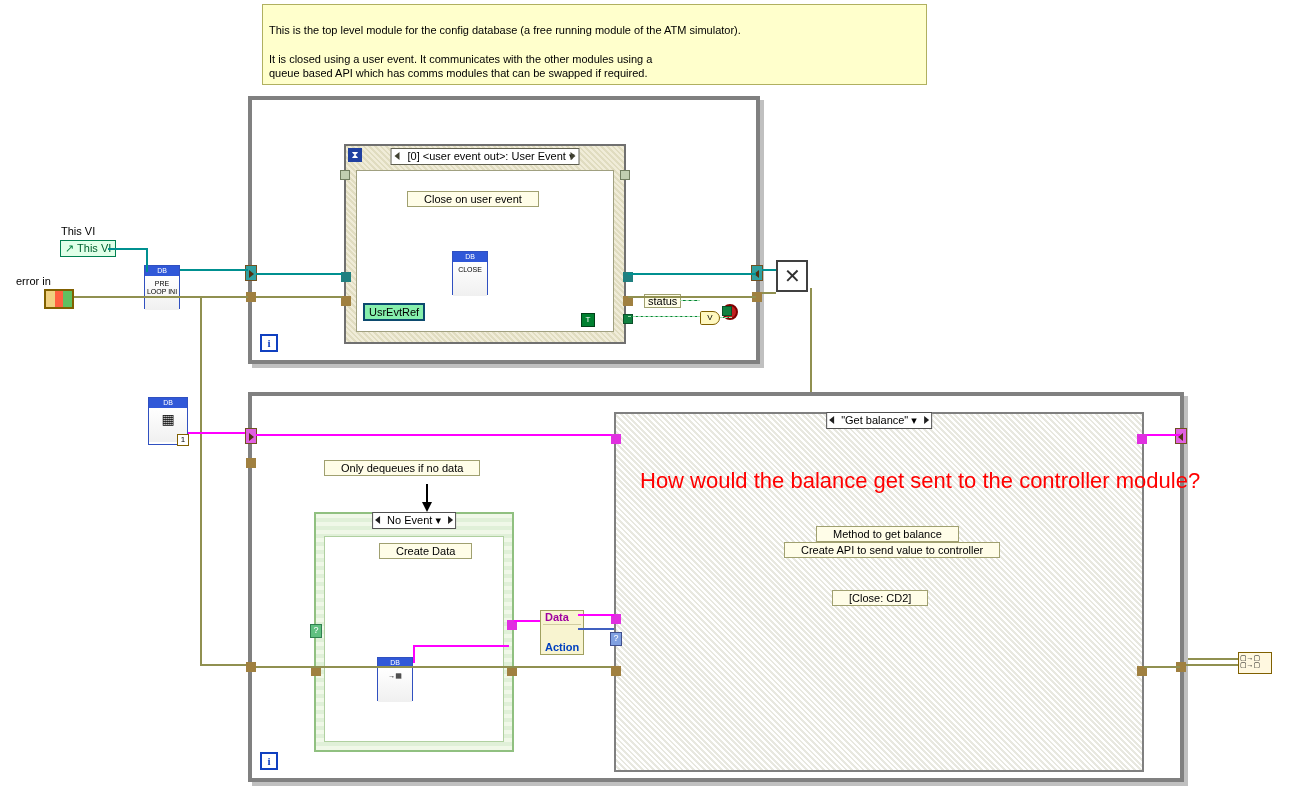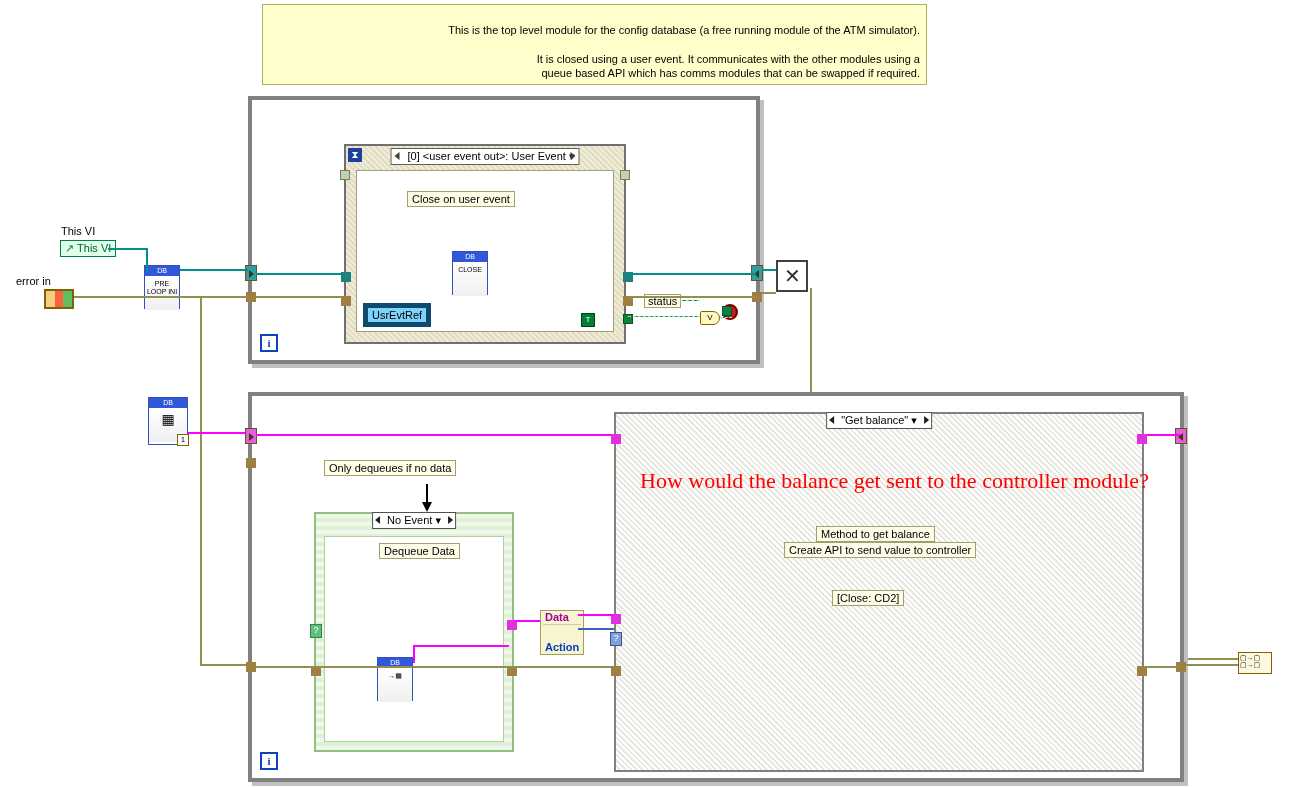--- a/index.html
+++ b/index.html
@@ -14,21 +14,20 @@
     position: relative;
     overflow: hidden;
   }
   .comment-box {
     position: absolute;
     background: #ffffcc;
     border: 1px solid #b0b060;
     padding: 4px 6px;
     line-height: 1.3;
     white-space: pre-line;
-    text-align: right;
   }
   .annotation-red {
     position: absolute;
     color: #ff0000;
     font-size: 22px;
     font-family: Arial, sans-serif;
   }
   .while-loop {
     position: absolute;
     border: 4px solid #808080;
@@ -155,21 +154,21 @@
     color: #000;
     font-size: 7px;
     text-align: center;
     padding-top: 4px;
     line-height: 1.1;
   }
   .free-label {
     position: absolute;
     background: #fffde8;
     border: 1px solid #a0a070;
-    padding: 1px 4px;
+    padding: 1px 16px;
     white-space: nowrap;
   }
   .node-label {
     position: absolute;
     padding: 0;
     white-space: nowrap;
   }
   .unbundle {
     position: absolute;
     background: #f8f4d0;
@@ -239,22 +238,22 @@
     color: #006030;
   }
   .error-term {
     position: absolute;
     width: 30px; height: 20px;
     border: 2px solid #806000;
     background: linear-gradient(90deg, #f0d080 33%, #ff6040 33%, #ff6040 66%, #60c060 66%);
   }
   .usr-evt-ref {
     position: absolute;
-    border: 5px solid #0c4a6e;
-    background: #7dd3fc;
+    border: 2px solid #0c4a6e;
+    background: #86efac;
     padding: 1px 4px;
   }
   .big-close-icon {
     position: absolute;
     width: 32px; height: 32px;
     background: #fff;
     border: 2px solid #404040;
   }
   .big-close-icon::before {
     content: "✕";
@@ -399,21 +398,21 @@
 
   <div class="tunnel sr" style="right:-7px; top:32px; background:#e060e0; transform:scaleX(-1);"></div>
   <div class="tunnel" style="right:-6px; top:266px;"></div>
 
   <div class="free-label" style="left:72px; top:64px;">Only dequeues if no data</div>
   <div class="arrow-down" style="left:170px; top:106px;"></div>
 
   <div class="case-structure greenish" style="left:62px; top:116px; width:200px; height:240px;">
     <div class="case-header">No Event ▾</div>
     <div class="case-inner-white">
-      <div class="free-label" style="left:54px; top:6px;">Dequeue Data</div>
+      <div class="free-label" style="left:54px; top:6px;">Create Data</div>
 
       <div class="subvi-db" style="left:52px; top:120px;">
         <div class="hdr">DB</div>
         <div class="body">→▦</div>
       </div>
 
       <div class="wire h pink" style="left:88px; top:108px; width:96px;"></div>
       <div class="wire v pink" style="left:88px; top:108px; height:18px;"></div>
     </div>
 
@@ -450,21 +449,21 @@
     <div class="tunnel" style="right:-5px; top:252px;"></div>
   </div>
 
   <div class="wire h pink" style="left:326px; top:218px; width:36px;"></div>
 
   <div class="wire h darkblue" style="left:326px; top:232px; width:36px; background:#4060c0;"></div>
 
   <div class="wire h" style="left:892px; top:270px; width:36px;"></div>
 </div>
 
-<div class="annotation-red" style="left:640px; top:468px;font-family:Liberation Serif, serif;">How would the balance get sent to the controller module?</div>
+<div class="annotation-red" style="left:640px; top:468px;">How would the balance get sent to the controller module?</div>
 
 <div class="merge-node" style="left:1238px; top:652px;">
   <div>▢→▢</div>
   <div>▢→▢</div>
 </div>
 
 <div class="wire h" style="left:1186px; top:664px; width:52px;"></div>
 
 <div class="wire v" style="left:1272px; top:292px; height:0px;"></div>
 

